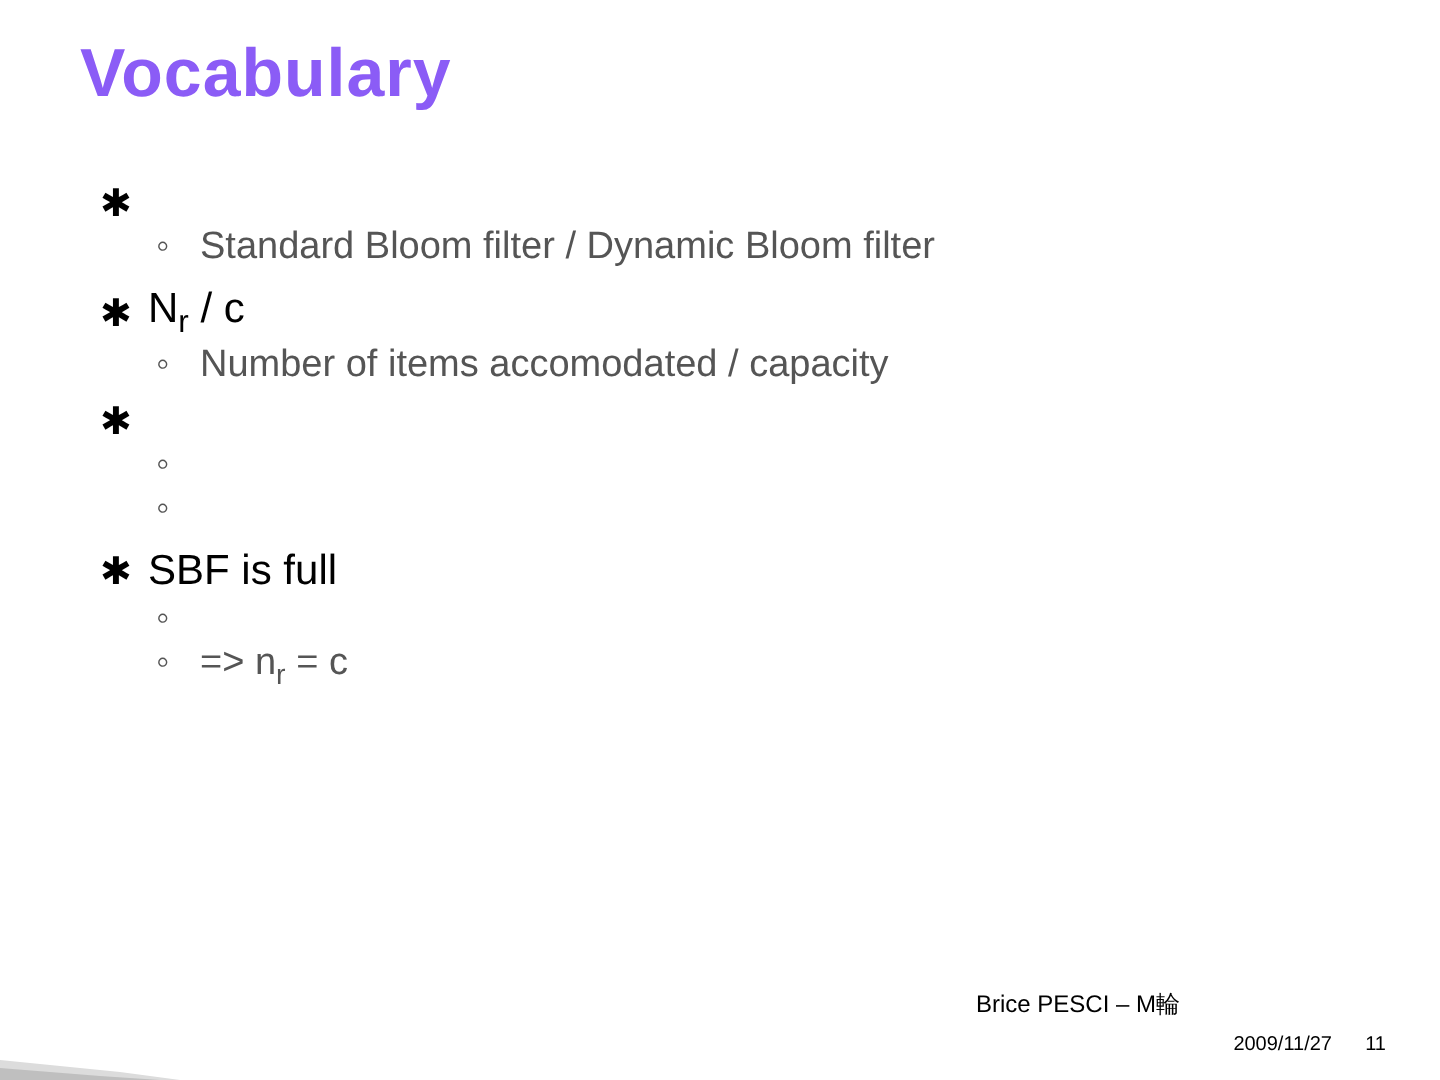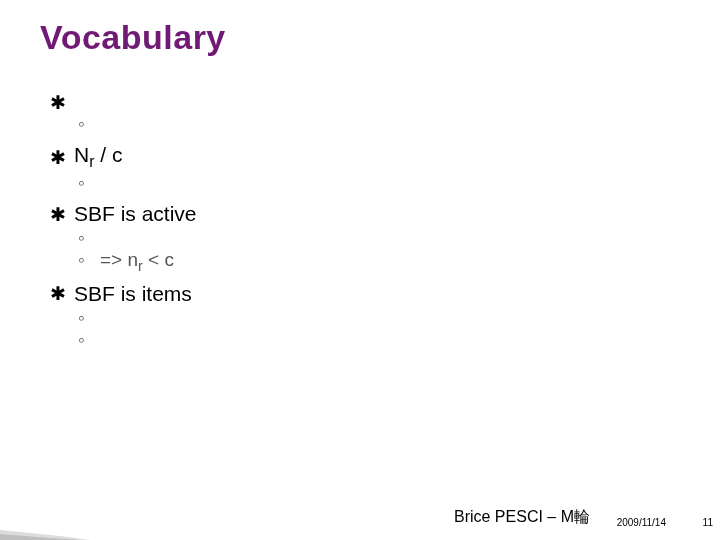--- a/index.html
+++ b/index.html
@@ -13,21 +13,21 @@
     overflow: hidden;
   }
   .slide {
     padding: 18px 40px 0 40px;
   }
   .title {
     font-size: 34px;
     font-weight: bold;
     letter-spacing: 0.5px;
     margin-bottom: 36px;
-    color: #701a75;
+    color: #8b5cf6;
     font-family: "Trebuchet MS", "Arial Narrow", sans-serif;
   }
   ul.outer {
     list-style: none;
     padding-left: 10px;
   }
   ul.outer > li {
     margin-bottom: 2px;
   }
   .item-head {
@@ -63,33 +63,33 @@
   .sub-r { vertical-align: sub; font-size: 0.75em; }
   .footer-wrap {
     position: absolute;
     bottom: 12px;
     width: 720px;
     left: 0;
   }
   .footer-left {
     position: absolute;
     right: 130px;
-    bottom: 0;
-    font-size: 16px;
+    bottom: 17px;
+    font-size: 12px;
     padding-left: 32px;
   }
   .footer-mid {
     position: absolute;
     right: 54px;
     bottom: 0;
     font-size: 10px;
   }
   .footer-right {
     position: absolute;
-    right: 7px;
+    right: 27px;
     bottom: 0;
     font-size: 10px;
   }
   .decor {
     position: absolute;
     left: 0;
     bottom: 0;
     width: 90px;
     height: 30px;
   }
@@ -102,71 +102,72 @@
 
   <ul class="outer">
 
     <li>
       <div class="item-head">
         <span class="bullet-main">✱</span>
       </div>
       <ul class="inner">
         <li>
           <span class="bullet-sub">◦</span>
+          <span>Standard Bloom filter / Dynamic Bloom filter</span>
         </li>
       </ul>
     </li>
 
     <li>
       <div class="item-head">
         <span class="bullet-main">✱</span>
         <span>N<span class="sub-r">r</span> / c</span>
       </div>
       <ul class="inner">
         <li>
           <span class="bullet-sub">◦</span>
+          <span>Number of items accomodated / capacity</span>
         </li>
       </ul>
     </li>
 
     <li>
       <div class="item-head">
         <span class="bullet-main">✱</span>
-        <span>SBF is active</span>
       </div>
       <ul class="inner">
         <li>
           <span class="bullet-sub">◦</span>
         </li>
         <li>
           <span class="bullet-sub">◦</span>
-          <span>=&gt; n<span class="sub-r">r</span> &lt; c</span>
         </li>
       </ul>
     </li>
 
     <li>
       <div class="item-head">
         <span class="bullet-main">✱</span>
-        <span>SBF is items</span>
+        <span>SBF is full</span>
       </div>
       <ul class="inner">
         <li>
           <span class="bullet-sub">◦</span>
         </li>
         <li>
           <span class="bullet-sub">◦</span>
+          <span>=&gt; n<span class="sub-r">r</span> = c</span>
         </li>
       </ul>
     </li>
   </ul>
 </div>
 
 <svg class="decor" viewBox="0 0 90 30" preserveAspectRatio="none">
   <polygon points="0,20 60,26 90,30 0,30" fill="#dcdcdc"></polygon>
   <polygon points="0,24 50,28 80,30 0,30" fill="#bfbfbf"></polygon>
 </svg>
 
 <div class="footer-wrap">
   <span class="footer-left">Brice PESCI – M輪</span>
-  <span class="footer-mid">2009/11/14</span>
+  <span class="footer-mid">2009/11/27</span>
   <span class="footer-right">11</span>
 </div>
 
 </body></html>

